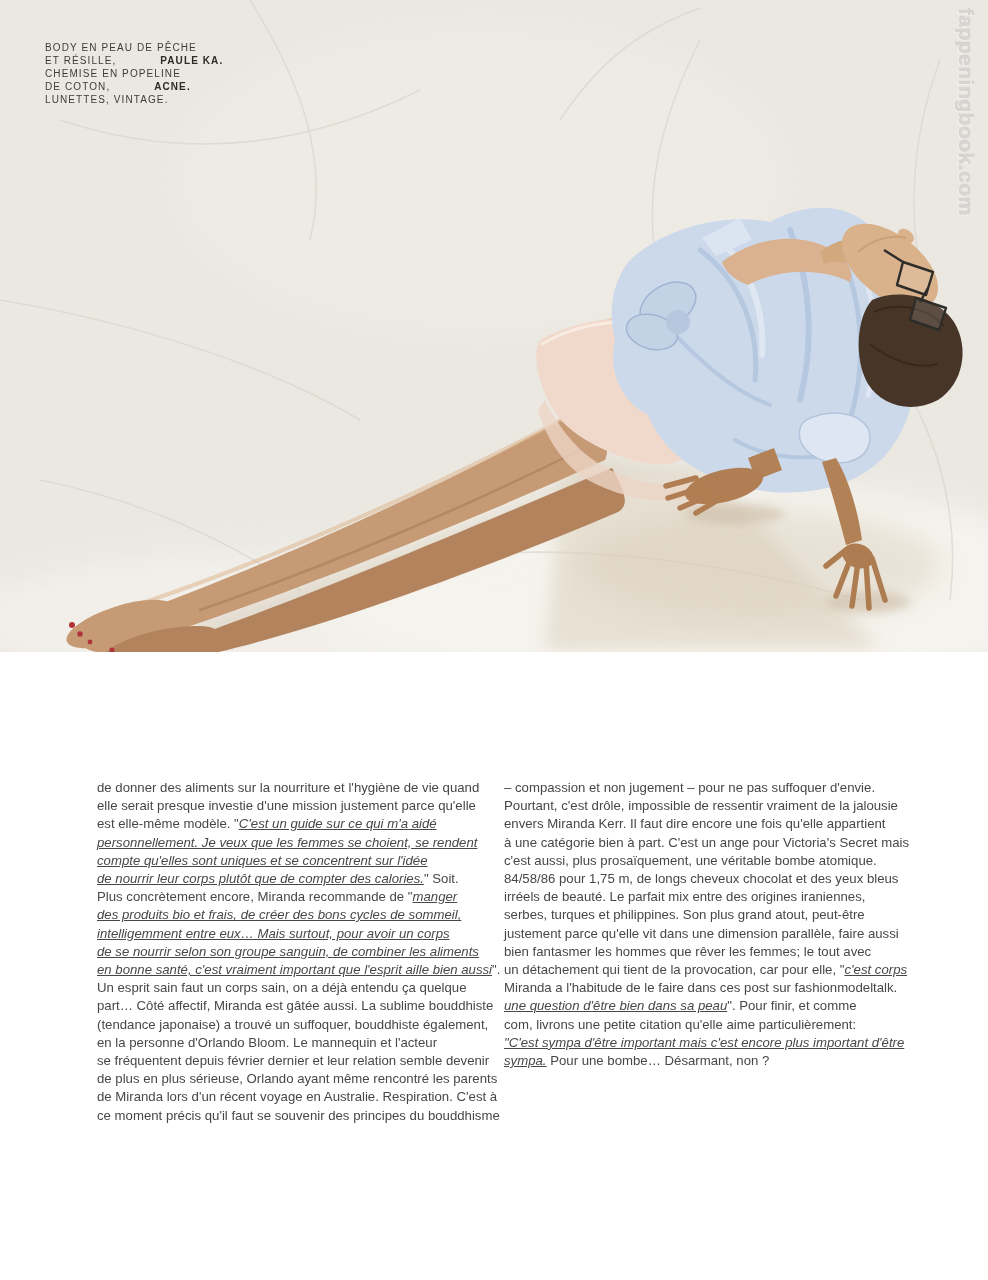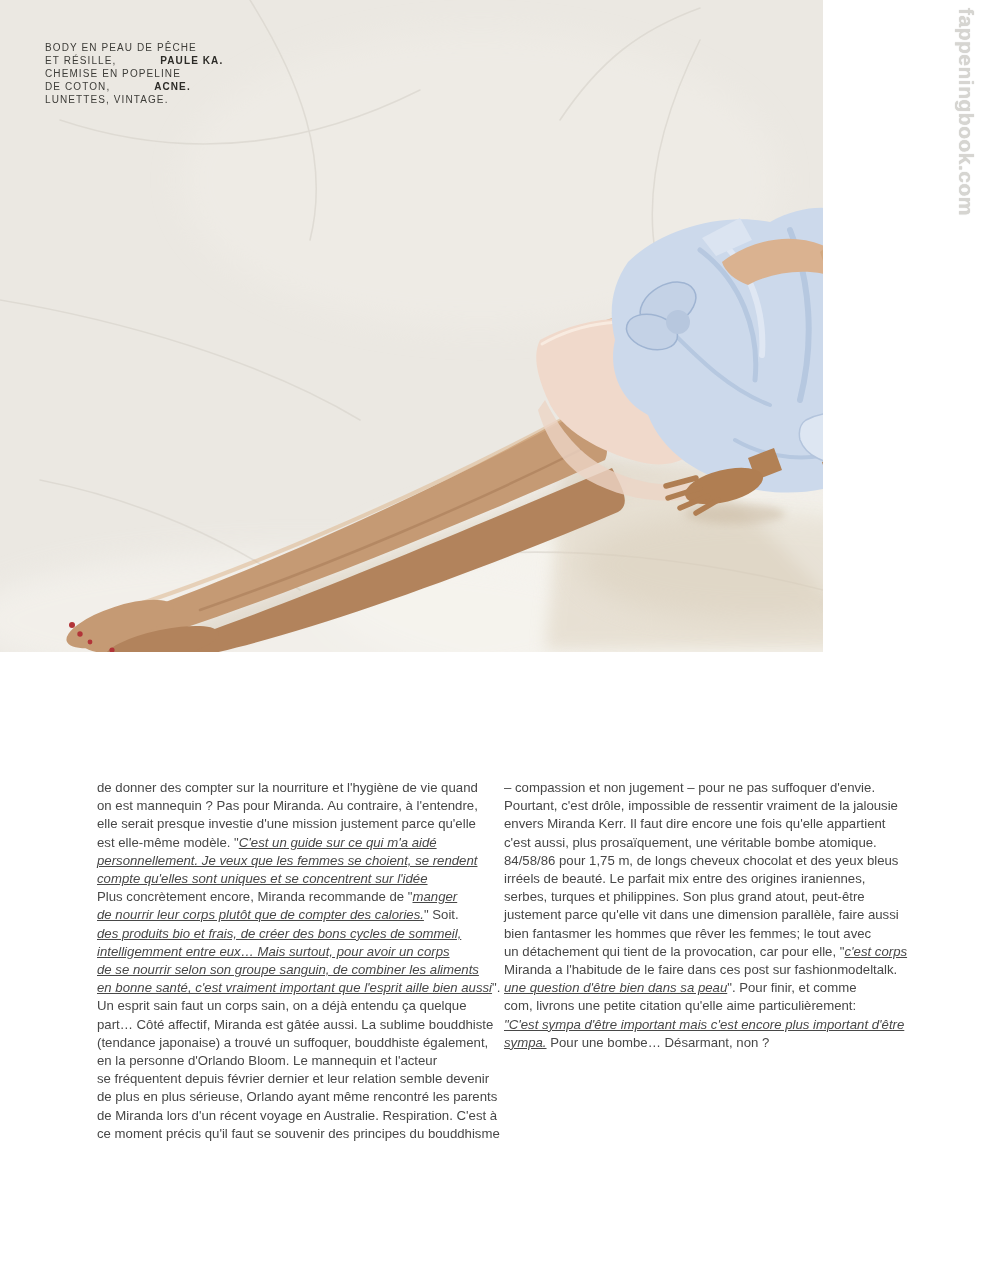--- a/index.html
+++ b/index.html
@@ -3,21 +3,21 @@
 <meta charset="utf-8">
 <style>
   html,body{margin:0;padding:0;}
   body{
     width:988px;height:1280px;position:relative;overflow:hidden;
     background:#ffffff;
     font-family:"Liberation Sans", sans-serif;
   }
   
   .photo{
-    position:absolute;left:0;top:0;width:823px;height:652px;overflow:hidden;
+    position:absolute;left:0;top:0;width:988px;height:652px;overflow:hidden;
   }
   .photo svg{display:block;}
   
   .caption{
     position:absolute;left:45px;top:41px;
     font-size:10px;line-height:13px;letter-spacing:1.1px;
     color:#3d3c38;text-transform:uppercase;
   }
   .caption .b{font-weight:bold;color:#2c2b27;}
   
@@ -188,45 +188,45 @@
       <div class="cap-line"><span>CHEMISE EN POPELINE</span></div>
       <div class="cap-line"><span>DE COTON, </span><span class="b">ACNE.</span></div>
       <div class="cap-line"><span>LUNETTES, VINTAGE.</span></div>
     </div>
 </div>
 
 <div class="watermark">fappeningbook.com</div>
 
 <div class="article">
   <div class="col">
-      <div class="txt-line"><span>de donner des compter sur la nourriture et l'hygiène de vie quand</span></div>
-      <div class="txt-line"><span>on est mannequin ? Pas pour Miranda. Au contraire, à l'entendre,</span></div>
+      <div class="txt-line"><span>de donner des aliments sur la nourriture et l'hygiène de vie quand</span></div>
       <div class="txt-line"><span>elle serait presque investie d'une mission justement parce qu'elle</span></div>
       <div class="txt-line"><span>est elle-même modèle. "</span><span class="it">C'est un guide sur ce qui m'a aidé</span></div>
       <div class="txt-line"><span class="it">personnellement. Je veux que les femmes se choient, se rendent</span></div>
       <div class="txt-line"><span class="it">compte qu'elles sont uniques et se concentrent sur l'idée</span></div>
+      <div class="txt-line"><span class="it">de nourrir leur corps plutôt que de compter des calories.</span><span>" Soit.</span></div>
       <div class="txt-line"><span>Plus concrètement encore, Miranda recommande de "</span><span class="it">manger</span></div>
-      <div class="txt-line"><span class="it">de nourrir leur corps plutôt que de compter des calories.</span><span>" Soit.</span></div>
       <div class="txt-line"><span class="it">des produits bio et frais, de créer des bons cycles de sommeil,</span></div>
       <div class="txt-line"><span class="it">intelligemment entre eux… Mais surtout, pour avoir un corps</span></div>
       <div class="txt-line"><span class="it">de se nourrir selon son groupe sanguin, de combiner les aliments</span></div>
       <div class="txt-line"><span class="it">en bonne santé, c'est vraiment important que l'esprit aille bien aussi</span><span>".</span></div>
       <div class="txt-line"><span>Un esprit sain faut un corps sain, on a déjà entendu ça quelque</span></div>
       <div class="txt-line"><span>part… Côté affectif, Miranda est gâtée aussi. La sublime bouddhiste</span></div>
       <div class="txt-line"><span>(tendance japonaise) a trouvé un suffoquer, bouddhiste également,</span></div>
       <div class="txt-line"><span>en la personne d'Orlando Bloom. Le mannequin et l'acteur</span></div>
       <div class="txt-line"><span>se fréquentent depuis février dernier et leur relation semble devenir</span></div>
       <div class="txt-line"><span>de plus en plus sérieuse, Orlando ayant même rencontré les parents</span></div>
       <div class="txt-line"><span>de Miranda lors d'un récent voyage en Australie. Respiration. C'est à</span></div>
       <div class="txt-line"><span>ce moment précis qu'il faut se souvenir des principes du bouddhisme</span></div>
     </div>
   <div class="col">
       <div class="txt-line"><span>– compassion et non jugement – pour ne pas suffoquer d'envie.</span></div>
       <div class="txt-line"><span>Pourtant, c'est drôle, impossible de ressentir vraiment de la jalousie</span></div>
       <div class="txt-line"><span>envers Miranda Kerr. Il faut dire encore une fois qu'elle appartient</span></div>
+      <div class="txt-line"><span>à une catégorie bien à part. C'est un ange pour Victoria's Secret mais</span></div>
       <div class="txt-line"><span>c'est aussi, plus prosaïquement, une véritable bombe atomique.</span></div>
       <div class="txt-line"><span>84/58/86 pour 1,75 m, de longs cheveux chocolat et des yeux bleus</span></div>
       <div class="txt-line"><span>irréels de beauté. Le parfait mix entre des origines iraniennes,</span></div>
       <div class="txt-line"><span>serbes, turques et philippines. Son plus grand atout, peut-être</span></div>
       <div class="txt-line"><span>justement parce qu'elle vit dans une dimension parallèle, faire aussi</span></div>
       <div class="txt-line"><span>bien fantasmer les hommes que rêver les femmes; le tout avec</span></div>
       <div class="txt-line"><span>un détachement qui tient de la provocation, car pour elle, "</span><span class="it">c'est corps</span></div>
       <div class="txt-line"><span>Miranda a l'habitude de le faire dans ces post sur fashionmodeltalk.</span></div>
       <div class="txt-line"><span class="it">une question d'être bien dans sa peau</span><span>". Pour finir, et comme</span></div>
       <div class="txt-line"><span>com, livrons une petite citation qu'elle aime particulièrement:</span></div>

